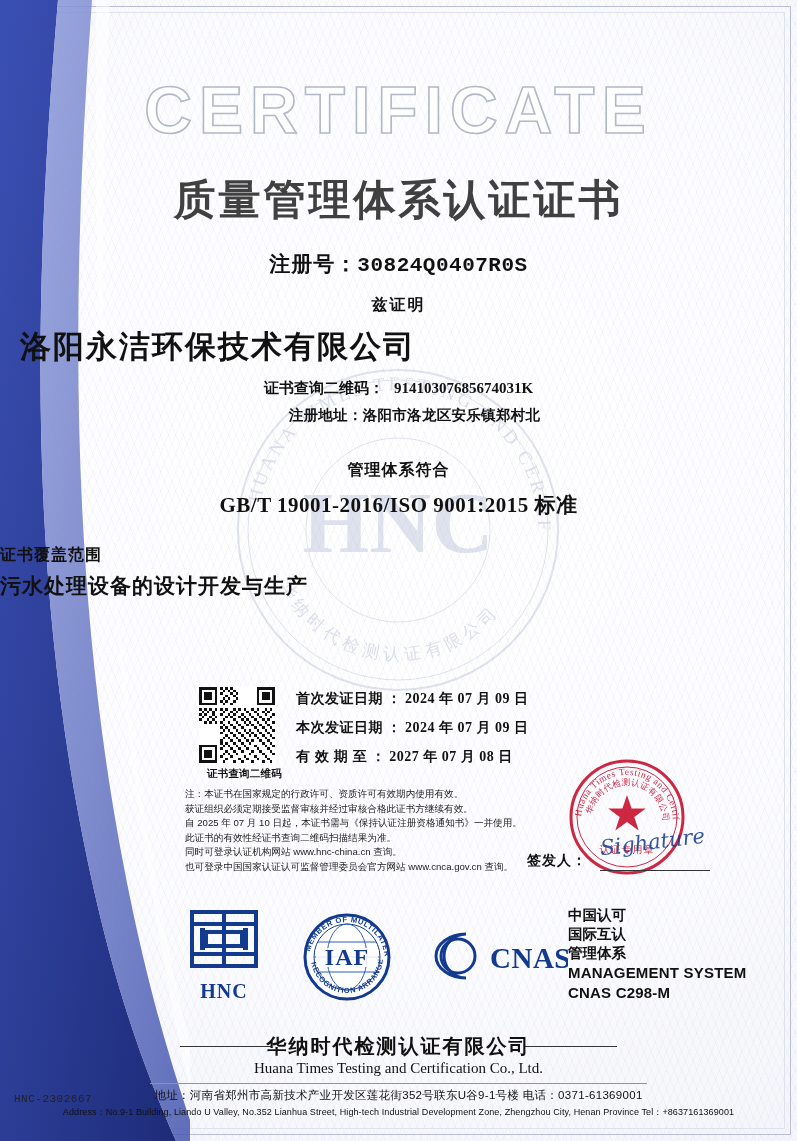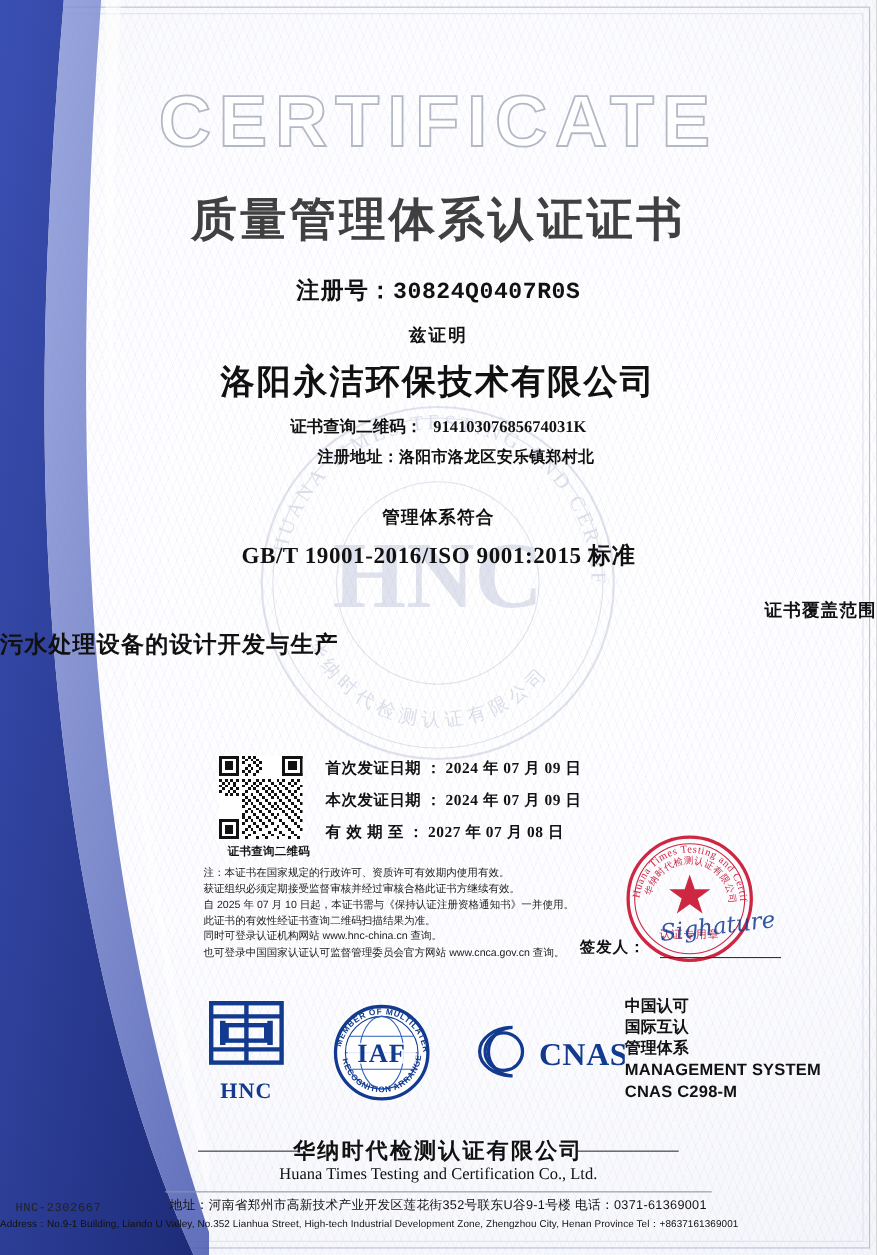--- a/index.html
+++ b/index.html
@@ -113,25 +113,26 @@
     text-align: center;
     font-size: 16px;
     font-weight: bold;
     letter-spacing: 2px;
   }
 
   .company {
     position: absolute;
     top: 326px;
     left: 0; right: 0;
-    text-align: center;
+    text-align: left;
     font-family: "DejaVu Sans", "Liberation Sans", sans-serif;
     font-size: 31px;
     font-weight: bold;
     letter-spacing: 2px;
+    padding-left: 20px;
   }
 
   .credit-code {
     position: absolute;
     top: 379px;
     left: 0; right: 0;
     text-align: center;
     font-size: 15px;
     font-weight: bold;
   }
@@ -166,21 +167,21 @@
     font-family: "Liberation Serif", serif;
     font-size: 21px;
     font-weight: bold;
     letter-spacing: 0.5px;
   }
 
   .scope-head {
     position: absolute;
     top: 545px;
     left: 0; right: 0;
-    text-align: right;
+    text-align: left;
     font-size: 16px;
     font-weight: bold;
     letter-spacing: 1px;
   }
   .scope-line {
     position: absolute;
     top: 572px;
     left: 0; right: 0;
     font-size: 21px;
     font-weight: bold;
@@ -340,21 +341,21 @@
     left: 0; right: 0;
     top: 1088px;
     text-align: center;
     font-size: 11.5px;
     letter-spacing: 0.3px;
   }
   .foot-addr-en {
     position: absolute;
     left: 0; right: 0;
     top: 1106px;
-    text-align: left;
+    text-align: center;
     font-size: 9px;
     letter-spacing: 0.1px;
   }
   .cert-serial {
     position: absolute;
     left: 14px;
     top: 1093px;
     font-family: "Liberation Mono", monospace;
     font-size: 11px;
     letter-spacing: 0.5px;

